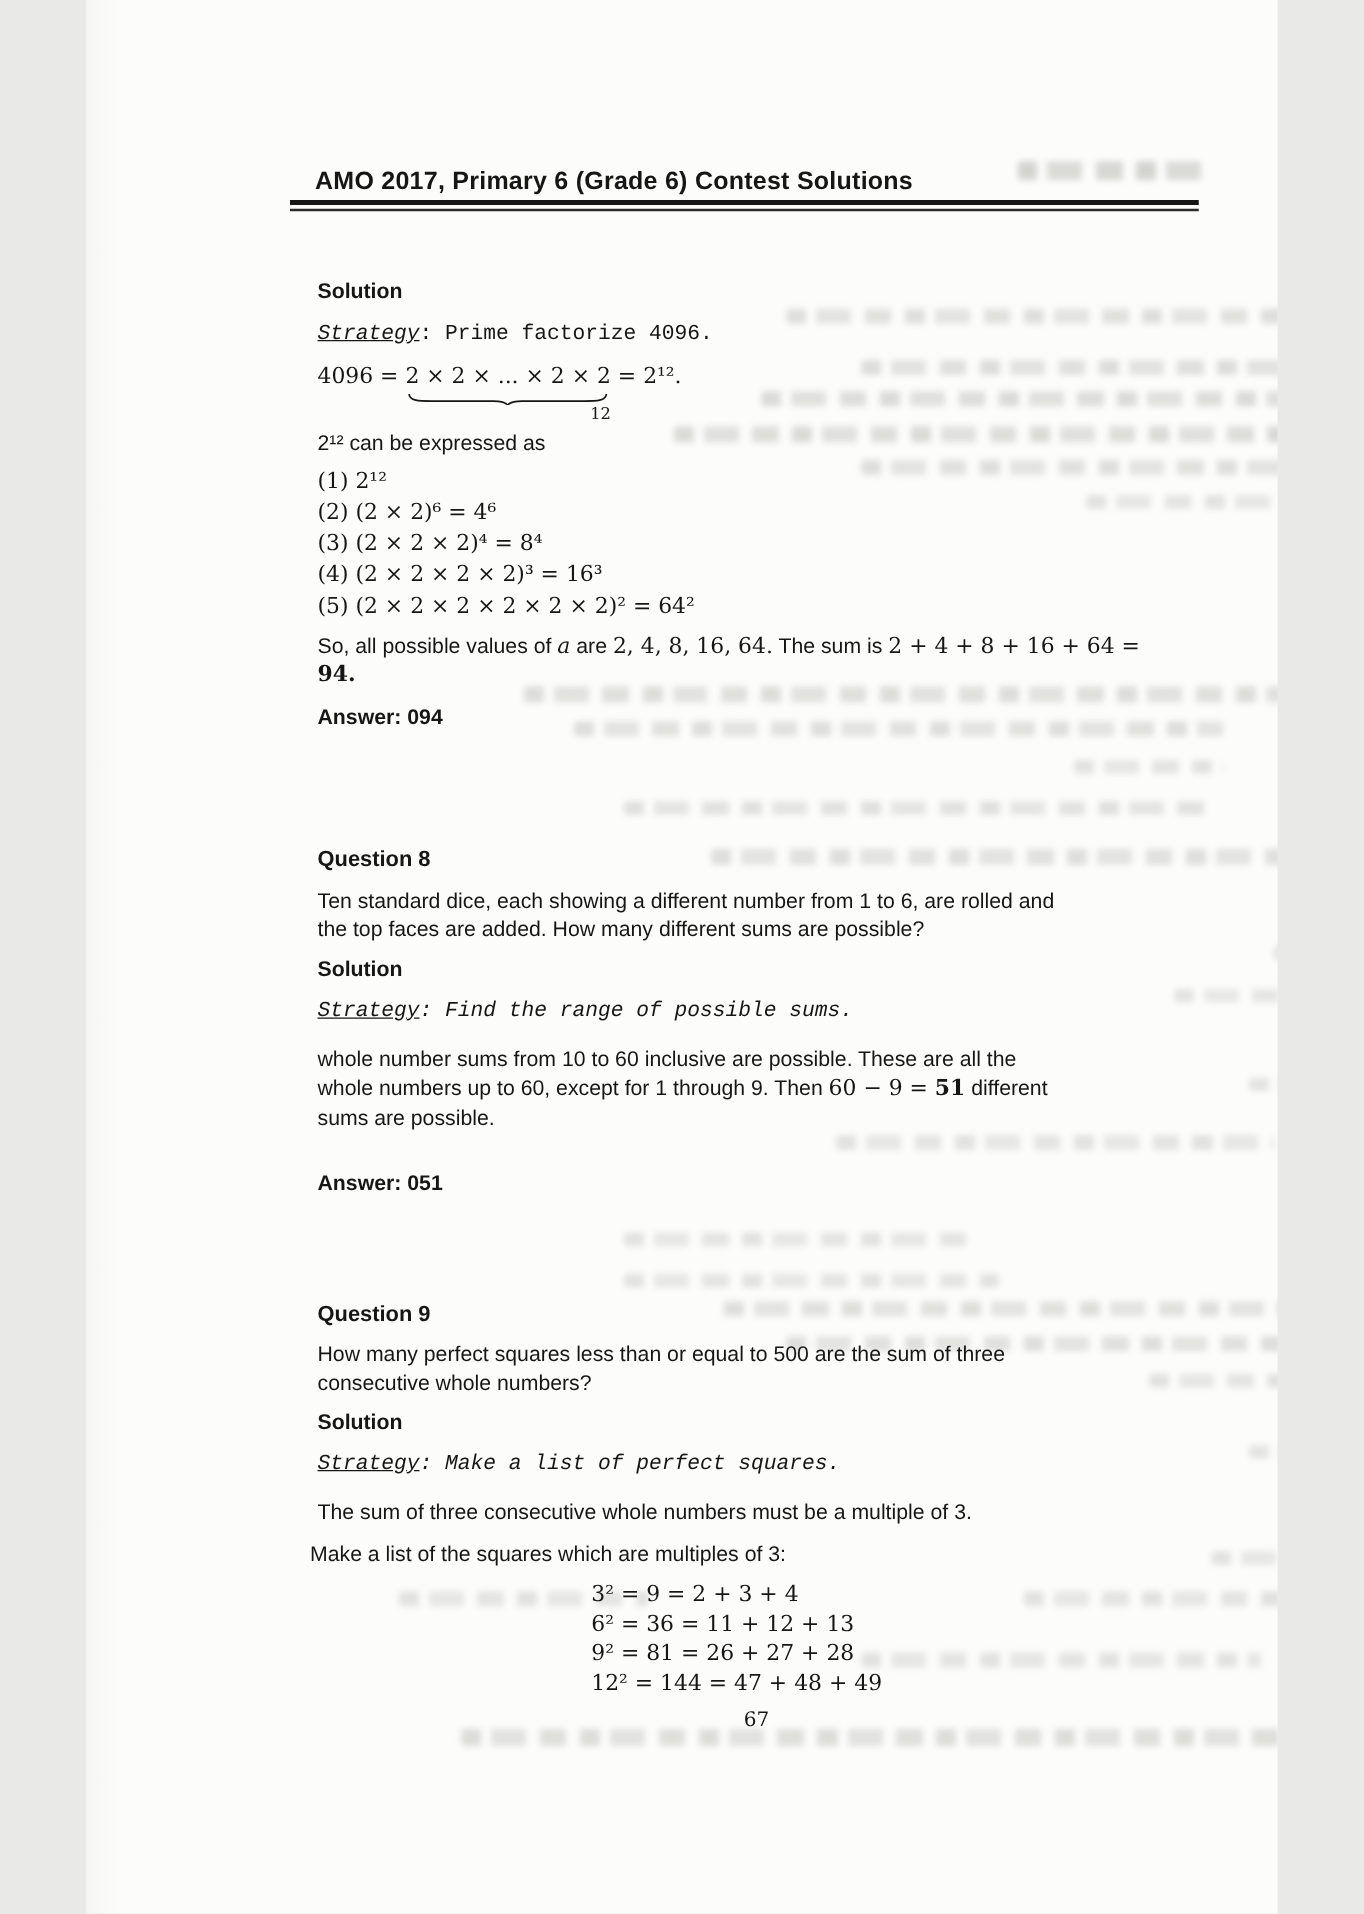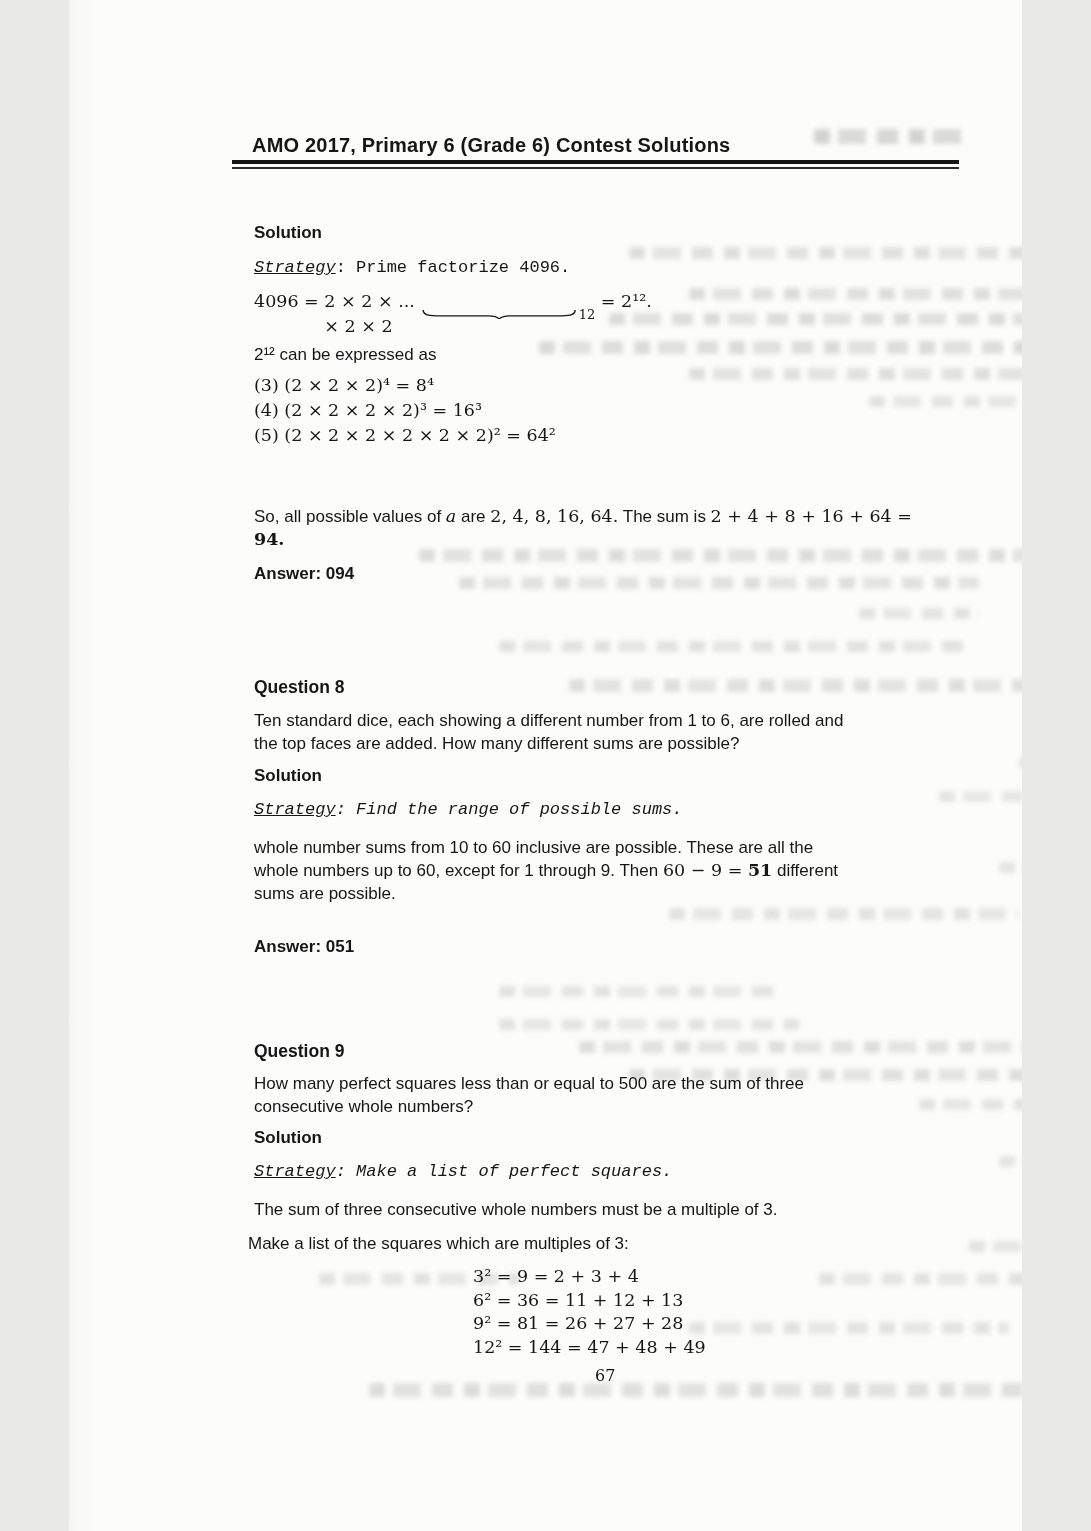--- a/index.html
+++ b/index.html
@@ -18,21 +18,21 @@
 
   .header-title{font-family:"Liberation Sans",sans-serif;font-size:20px;font-weight:bold;letter-spacing:.2px;}
   .rule{border-top:4px solid #161616;border-bottom:2px solid #2a2a2a;height:3px;}
   .h-label{font-family:"Liberation Sans",sans-serif;font-size:17px;font-weight:bold;}
   .body-t{font-family:"Liberation Sans",sans-serif;font-size:17px;line-height:23px;}
   .strat{font-family:Liberation Mono, monospace;font-size:17px;}
   .mline{font-family:"DejaVu Serif","Liberation Serif",serif;font-size:17.5px;line-height:25px;}
   .eqs{font-family:"DejaVu Serif","Liberation Serif",serif;font-size:17.5px;line-height:23.5px;}
   .inline-math{font-family:"DejaVu Serif","Liberation Serif",serif;font-size:17.5px;}
 
-  .brace-group{display:inline-flex;flex-direction:row;align-items:center;}
+  .brace-group{display:inline-flex;flex-direction:column;align-items:flex-end;}
   .brace-group svg{display:block;width:100%;height:9px;margin-top:1px;}
   .brace-label{font-family:"DejaVu Serif","Liberation Serif",serif;font-size:13px;line-height:13px;margin-top:1px;}
 
   
   .sm{
     position:absolute;
     background:repeating-linear-gradient(90deg,
       rgba(116,120,106,.55) 0px, rgba(116,120,106,.55) 16px,
       rgba(116,120,106,0) 16px, rgba(116,120,106,0) 24px,
       rgba(116,120,106,.45) 24px, rgba(116,120,106,.45) 52px,
@@ -93,20 +93,22 @@
         </svg>
         <span class="brace-label">12</span>
       </span><span> = 2¹².</span>
   </div>
 
   <div class="abs body-t" style="left:185px;top:343px;">
     <span class="inline-math" style="font-family:'Liberation Sans',sans-serif;font-size:17px;">2¹² can be expressed as</span>
   </div>
 
   <div class="abs mline" style="left:185px;top:373px;">
+    <div>(1) 2¹²</div>
+    <div>(2) (2 × 2)⁶ = 4⁶</div>
     <div>(3) (2 × 2 × 2)⁴ = 8⁴</div>
     <div>(4) (2 × 2 × 2 × 2)³ = 16³</div>
     <div>(5) (2 × 2 × 2 × 2 × 2 × 2)² = 64²</div>
   </div>
 
   <div class="abs body-t" style="left:185px;top:505px;width:710px;">
     <span>So, all possible values of </span><span class="inline-math i">a</span><span> are </span><span class="inline-math">2, 4, 8, 16, 64.</span><span> The sum is </span><span class="inline-math">2 + 4 + 8 + 16 + 64 =</span>
     <div class="inline-math b">94.</div>
   </div>
 

